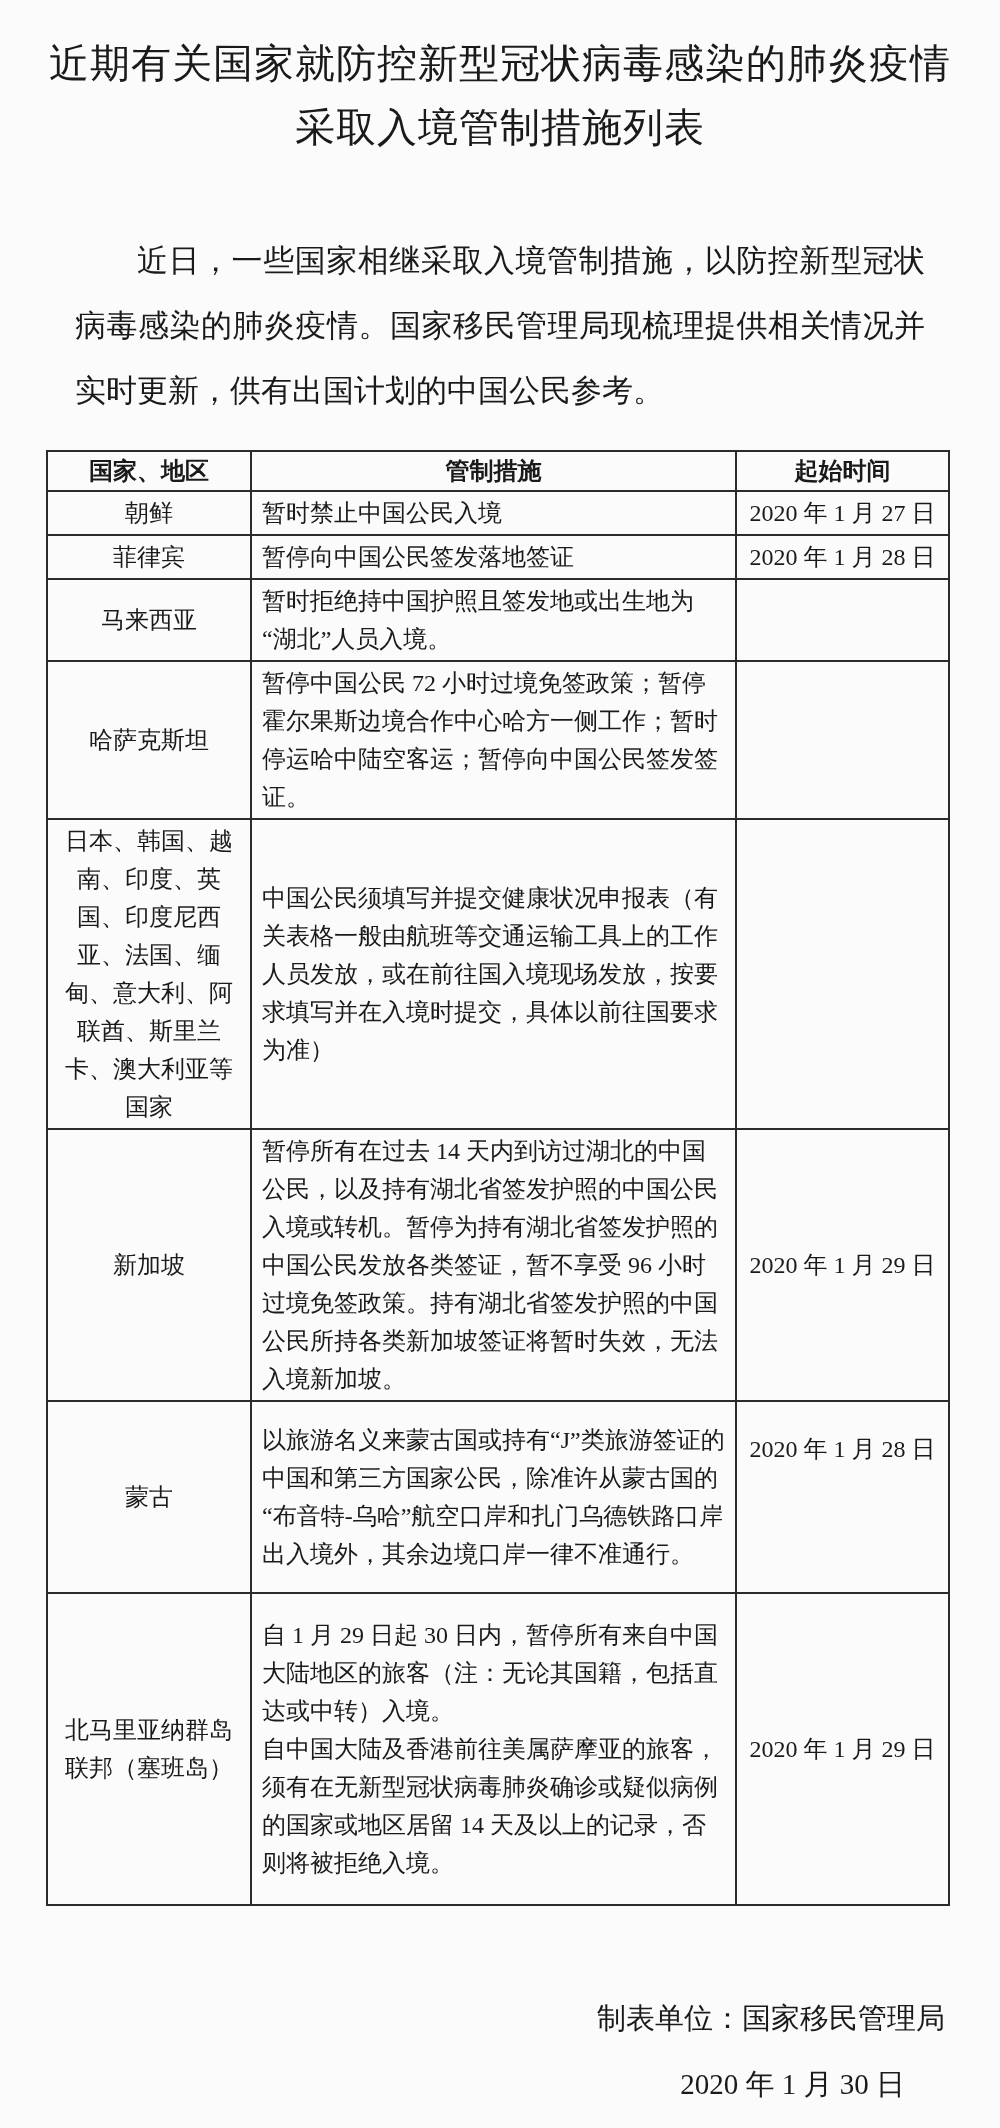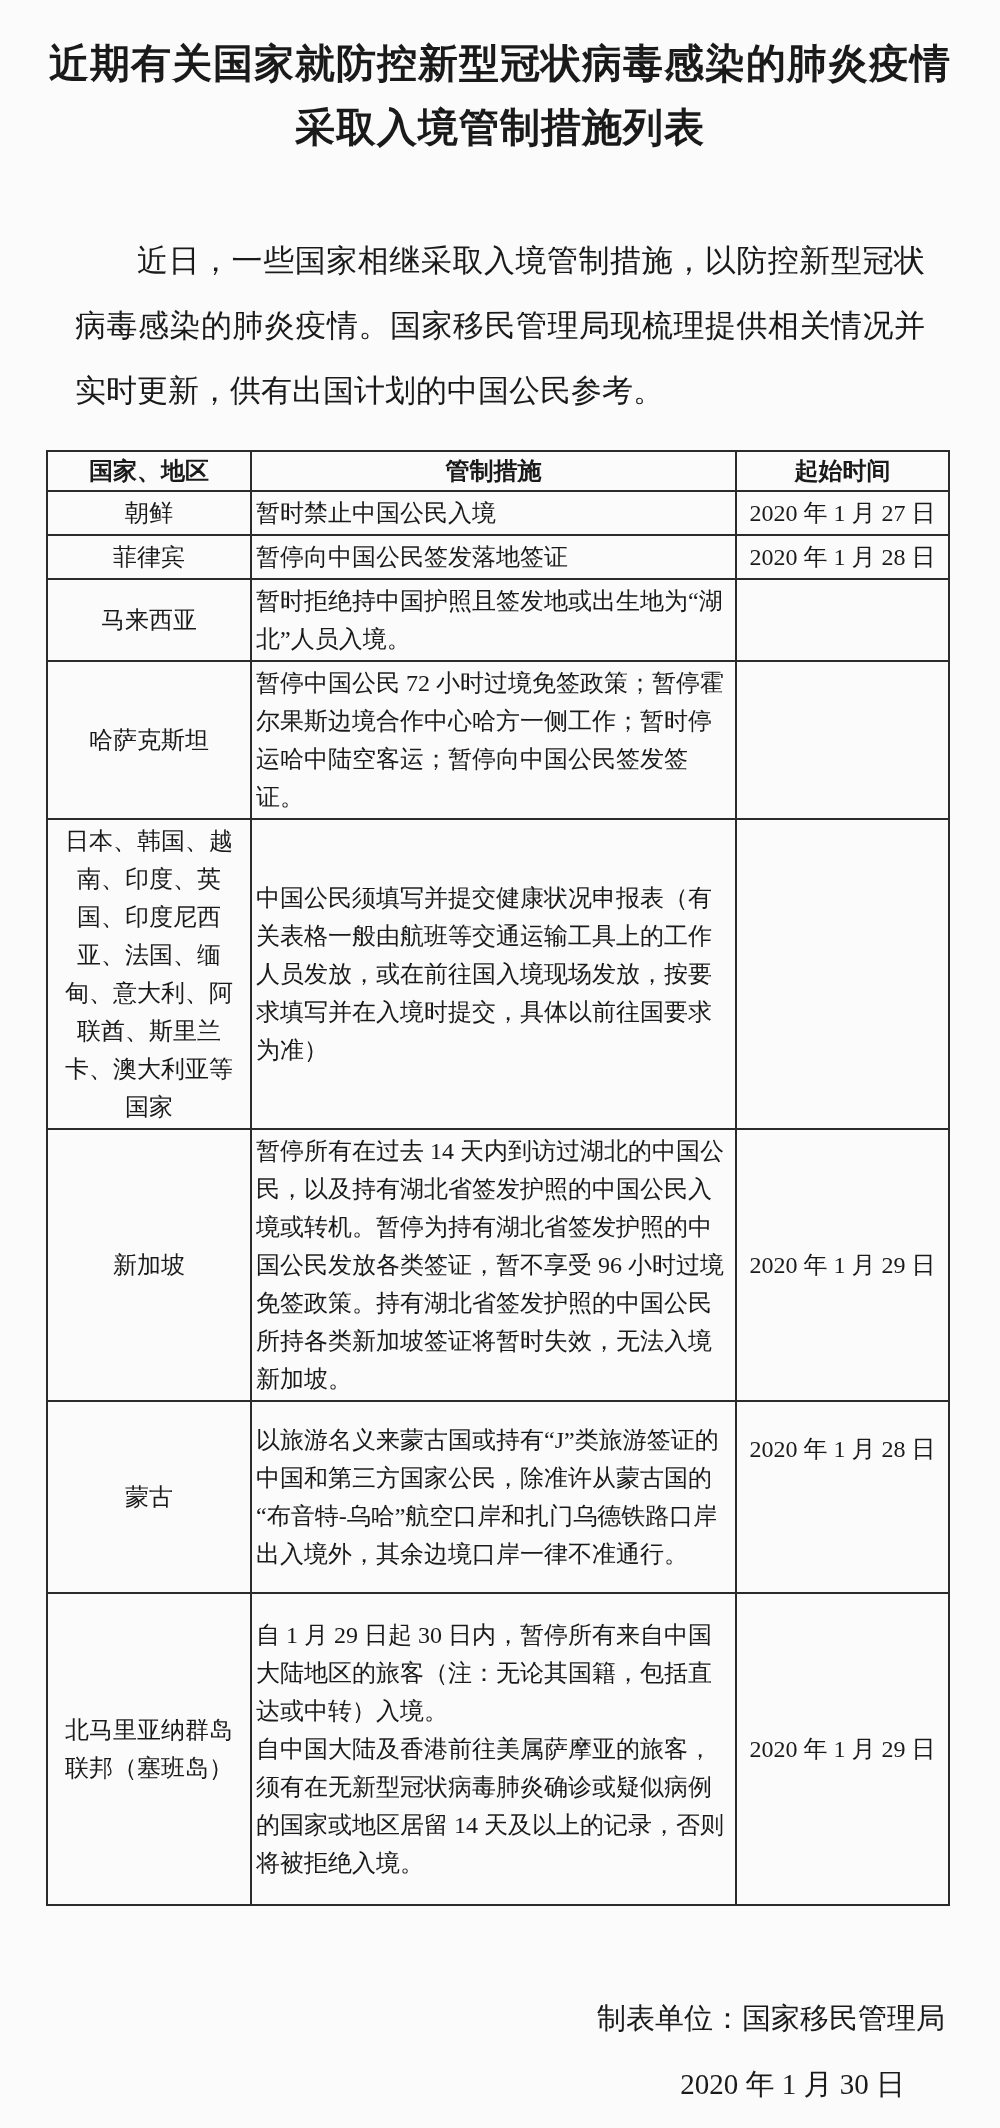--- a/index.html
+++ b/index.html
@@ -9,21 +9,21 @@
     color:#1a1a1a;
     font-family:"Liberation Serif","DejaVu Serif",serif;
     overflow:hidden;
   }
   .doc { padding-top:32px; }
 
   
   .title {
     text-align:center;
     font-size:40px;
-    font-weight:bold;
+    font-weight:normal;
     line-height:64px;
     letter-spacing:1px;
   }
 
   
   .intro {
     margin:68px 75px 0 75px;
     font-size:31px;
     line-height:65px;
     text-indent:62px;
@@ -42,21 +42,21 @@
   .entry-table th, .entry-table td {
     border:2px solid #2b2b2b;
     vertical-align:middle;
   }
   .entry-table th {
     font-weight:bold;
     height:36px;
     padding:0 1px;
   }
   td.country { text-align:center; padding:2px 12px; }
-  td.measure { text-align:left; padding:2px 4px; white-space:pre-line; }
+  td.measure { text-align:left; padding:2px 10px; white-space:pre-line; }
   td.date    { text-align:center; padding:0 4px; }
   td.valign-top { vertical-align:top; padding-top:28px; }
 
   tr.r0 { height:38px; }
   tr.r1 { height:40px;margin-top:44px; }
   tr.r2 { height:82px; }
   tr.r3 { height:152px; }
   tr.r4 { height:271px; }
   tr.r5 { height:271px; }
   tr.r6 { height:39px; }

